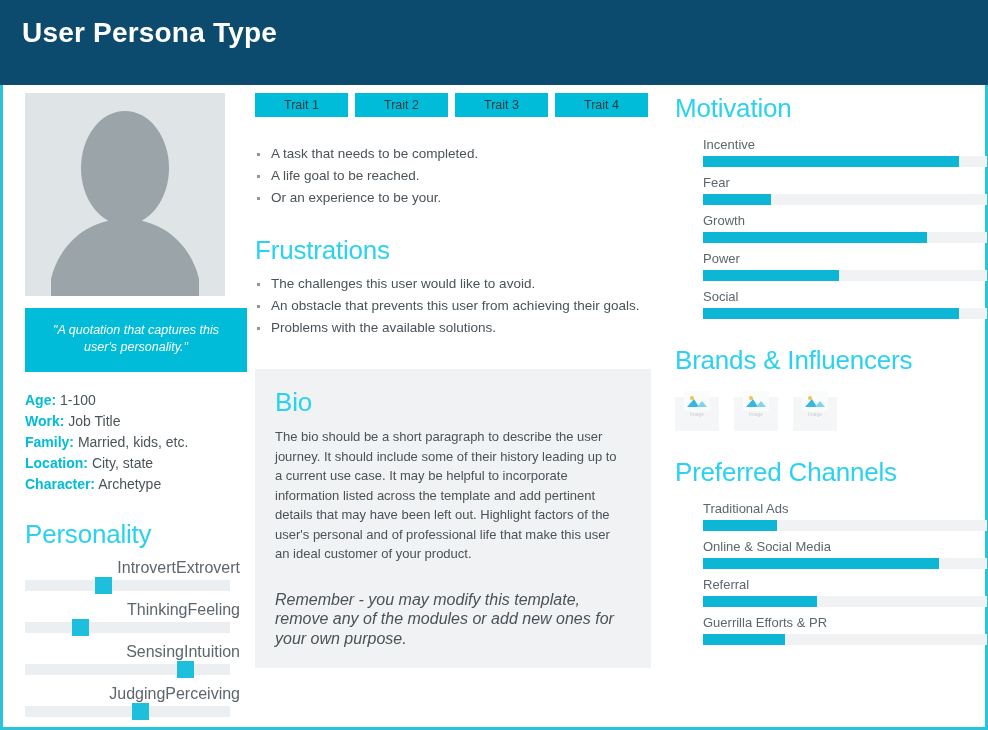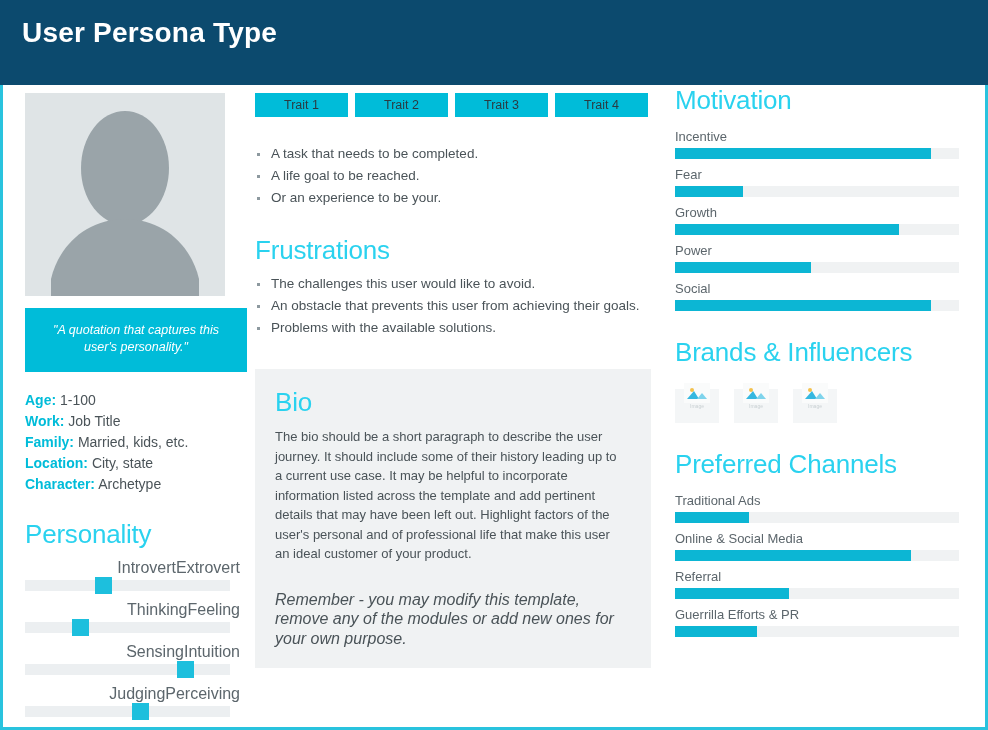--- a/index.html
+++ b/index.html
@@ -49,21 +49,21 @@
   .body-area {
     position: absolute;
     left: 0;
     top: 82px;
     width: 982px;
     height: 642px;
   }
 
   .col-left   { position: absolute; left: 22px;  top: 8px;  width: 215px; }
   .col-mid    { position: absolute; left: 252px; top: 8px;  width: 400px; }
-  .col-right  { position: absolute; left: 672px; top: 0;  width: 290px; }
+  .col-right  { position: absolute; left: 672px; top: 8px;  width: 290px; }
 
   
   .avatar-box {
     width: 200px;
     height: 203px;
     background: #dfe4e6;
     overflow: hidden;
     position: relative;
   }
   .avatar-box svg { display: block; }
@@ -188,21 +188,21 @@
   }
   .bio-note {
     margin-top: 26px;
     font-size: 16px;
     line-height: 19.5px;
     color: #4a5358;
     font-style: italic;
   }
 
   
-  .meters { margin-top: 14px; }
+  .meters { margin-top: 14px; margin-left: 28px; }
   .meter-row { margin-bottom: 8px; }
   .meter-label {
     font-size: 13px;
     color: #5c666c;
     margin-bottom: 4px;
   }
   .meter-track {
     width: 284px;
     height: 11px;
     background: #f0f2f3;

